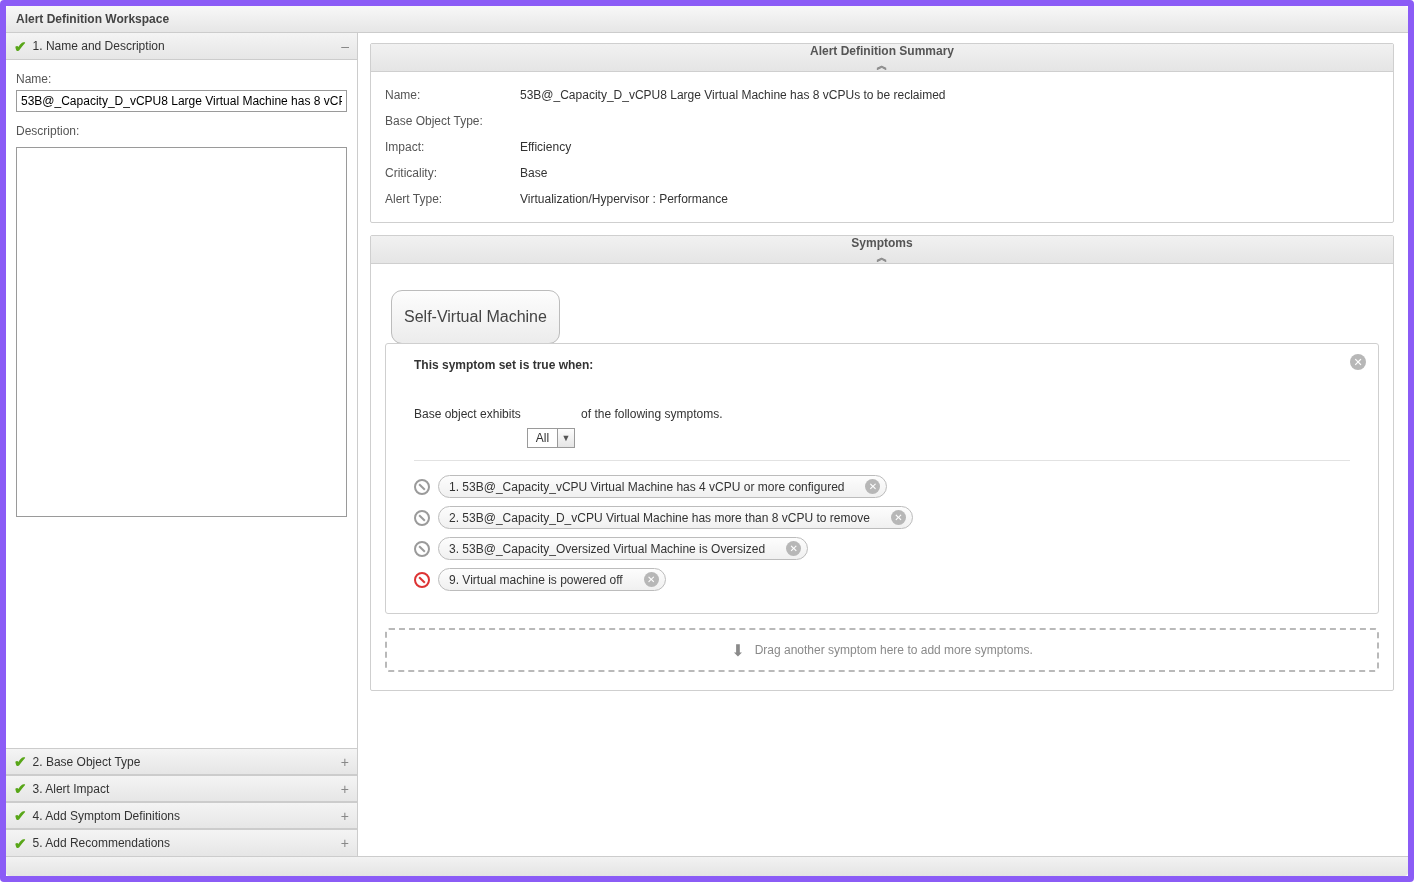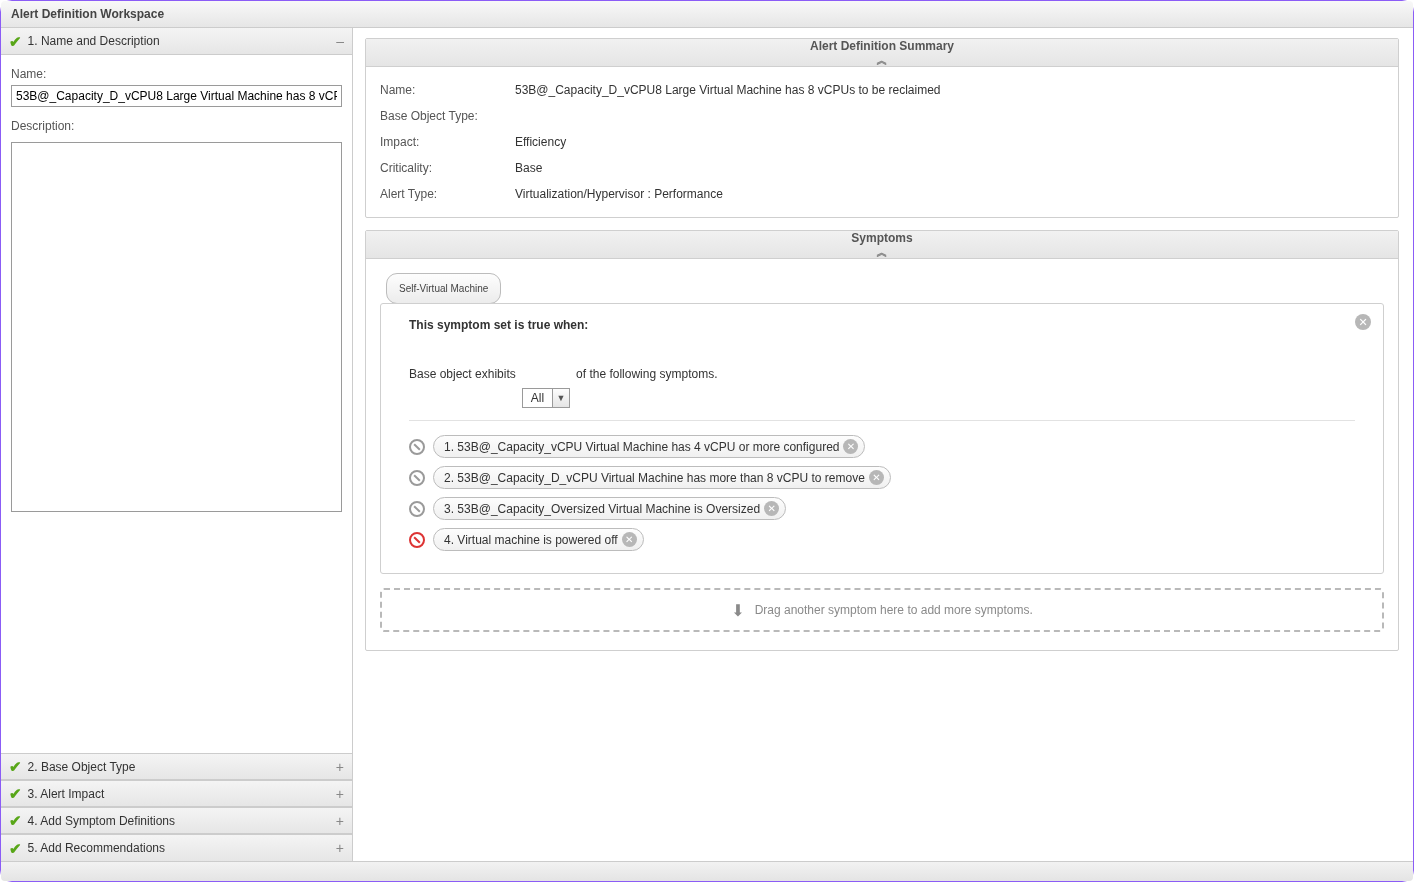--- a/index.html
+++ b/index.html
@@ -1,17 +1,17 @@
 <!DOCTYPE html>
 <html><head>
 <meta charset="utf-8">
 <style>
   * { box-sizing: border-box; }
   html, body { margin:0; padding:0; font-family: Arial, Helvetica, sans-serif; font-size:12px; color:#333; background:#fff;}
-  .outer { width:1414px; height:882px; background:#fff; border:1px solid #8b5cf6; border-radius:12px; }
+  .outer { width:1414px; height:882px; background:#fff; border:6px solid #8b5cf6; border-radius:4px; }
   .titlebar { height:27px; background:linear-gradient(#f8f8f8,#e6e6e6); border-bottom:1px solid #ccc; border-top-left-radius:4px; border-top-right-radius:4px; font-weight:bold; color:#444; padding:6px 10px 0 10px; }
   .body { display:flex; height:calc(100% - 27px - 20px); }
   .footer { height:20px; background:linear-gradient(#f2f2f2,#e4e4e4); border-top:1px solid #ccc; border-bottom-left-radius:4px; border-bottom-right-radius:4px;}
 
   .sidebar { width:352px; border-right:1px solid #ccc; display:flex; flex-direction:column; background:#fff;}
   .accordion-hdr { height:27px; background:linear-gradient(#f4f4f4,#e6e6e6); border-bottom:1px solid #ccc; display:flex; align-items:center; padding:0 8px; cursor:pointer;}
   .accordion-hdr.top { border-top:none;}
   .accordion-hdr + .accordion-hdr, .bottom-stack .accordion-hdr { border-top:1px solid #ccc;}
   .chk-green { color:#58a618; font-weight:bold; margin-right:6px; font-size:15px; line-height:1;}
   .acc-title { flex:1; color:#333; }
@@ -26,35 +26,35 @@
   .main { flex:1; padding:10px 14px 10px 12px; overflow:auto;}
   .panel { border:1px solid #cfcfcf; border-radius:2px; margin-bottom:12px; background:#fff;}
   .panel-hdr { height:28px; background:linear-gradient(#f1f1f1,#e5e5e5); border-bottom:1px solid #cfcfcf; display:flex; align-items:center; padding:0 10px; font-weight:bold; color:#555;flex-direction:column;}
   .panel-hdr .sp { flex:1;}
   .collapse-caret { color:#888; font-size:11px;}
   .panel-body { padding:10px 14px;}
   .kv { display:flex; padding:6px 0;}
   .kv .k { width:135px; color:#555;}
   .kv .v { flex:1; color:#333;}
 
-  .tab-chip { display:inline-block; border:1px solid #bcbcbc; border-radius:11px; background:linear-gradient(#fdfdfd,#ececec); padding:9px 12px; color:#444; font-size:10px; }
+  .tab-chip { display:inline-block; border:1px solid #bcbcbc; border-radius:11px; background:linear-gradient(#fdfdfd,#ececec); padding:17px 12px; color:#444; font-size:16px;margin-top:12px; }
   .close-x { position:absolute; right:12px; top:10px; width:16px; height:16px; border-radius:8px; background:#b7b7b7; color:#fff; font-size:11px; line-height:16px; text-align:center; cursor:pointer;}
   .symptom-box { border:1px solid #cfcfcf; border-radius:3px; padding:14px 14px 18px 14px; margin-top:-1px; position:relative;}
   .symptom-inner { padding:0 14px;}
   .ruletext { font-weight:bold; color:#333; margin-bottom:8px;}
   .rule-line { display:flex; align-items:center; gap:6px; color:#333; margin-bottom:12px;}
   .select { display:inline-flex; height:20px;margin-top:48px;}
   .select .sel-val { border:1px solid #9a9a9a; border-right:none; padding:2px 8px; font-size:12px; background:#fff; min-width:30px;}
   .select .sel-btn { border:1px solid #9a9a9a; width:18px; background:linear-gradient(#fdfdfd,#e5e5e5); display:flex; align-items:center; justify-content:center; font-size:9px; color:#555;}
   hr.sep { border:none; border-top:1px solid #e2e2e2; margin:4px 0 10px 0;}
   .sym-row { display:flex; align-items:center; padding:4px 0; gap:8px;}
   .ban { width:16px; height:16px; border-radius:8px; border:2px solid #9a9a9a; position:relative; flex:0 0 16px;}
   .ban::after { content:""; position:absolute; left:2px; right:2px; top:5px; border-top:2px solid #9a9a9a; transform:rotate(45deg);}
   .ban.red { border-color:#d33; } .ban.red::after{ border-top-color:#d33;}
-  .pill { display:inline-flex; align-items:center; border:1px solid #bcbcbc; border-radius:12px; background:linear-gradient(#fdfdfd,#f0f0f0); padding:3px 6px 3px 10px; font-size:12px; color:#333; gap:4px;}
+  .pill { display:inline-flex; align-items:center; border:1px solid #bcbcbc; border-radius:12px; background:linear-gradient(#fdfdfd,#f0f0f0); padding:3px 6px 3px 10px; font-size:12px; color:#333; gap:21px;}
   .pill .del { width:15px; height:15px; border-radius:8px; background:#b7b7b7; color:#fff; font-size:10px; line-height:15px; text-align:center; cursor:pointer;}
   .dropzone { margin-top:14px; border:2px dashed #b9b9b9; border-radius:4px; height:44px; display:flex; align-items:center; justify-content:center; color:#8a8a8a; gap:10px;}
   .arrow-down { font-size:16px; color:#8a8a8a;}
 </style>
 </head>
 <body>
 
 <div class="outer">
   <div class="titlebar">Alert Definition Workspace</div>
 
@@ -173,21 +173,21 @@
               <div class="sym-row">
                 <span class="ban"></span>
                 <span class="pill">
                   <span>3. 53B@_Capacity_Oversized Virtual Machine is Oversized</span>
                   <span class="del">✕</span>
                 </span>
               </div>
               <div class="sym-row">
                 <span class="ban red"></span>
                 <span class="pill">
-                  <span>4. Virtual machine is powered off</span>
+                  <span>9. Virtual machine is powered off</span>
                   <span class="del">✕</span>
                 </span>
               </div>
             </div>
           </div>
 
           <div class="dropzone">
             <span class="arrow-down">⬇</span>
             <span>Drag another symptom here to add more symptoms.</span>
           </div>

